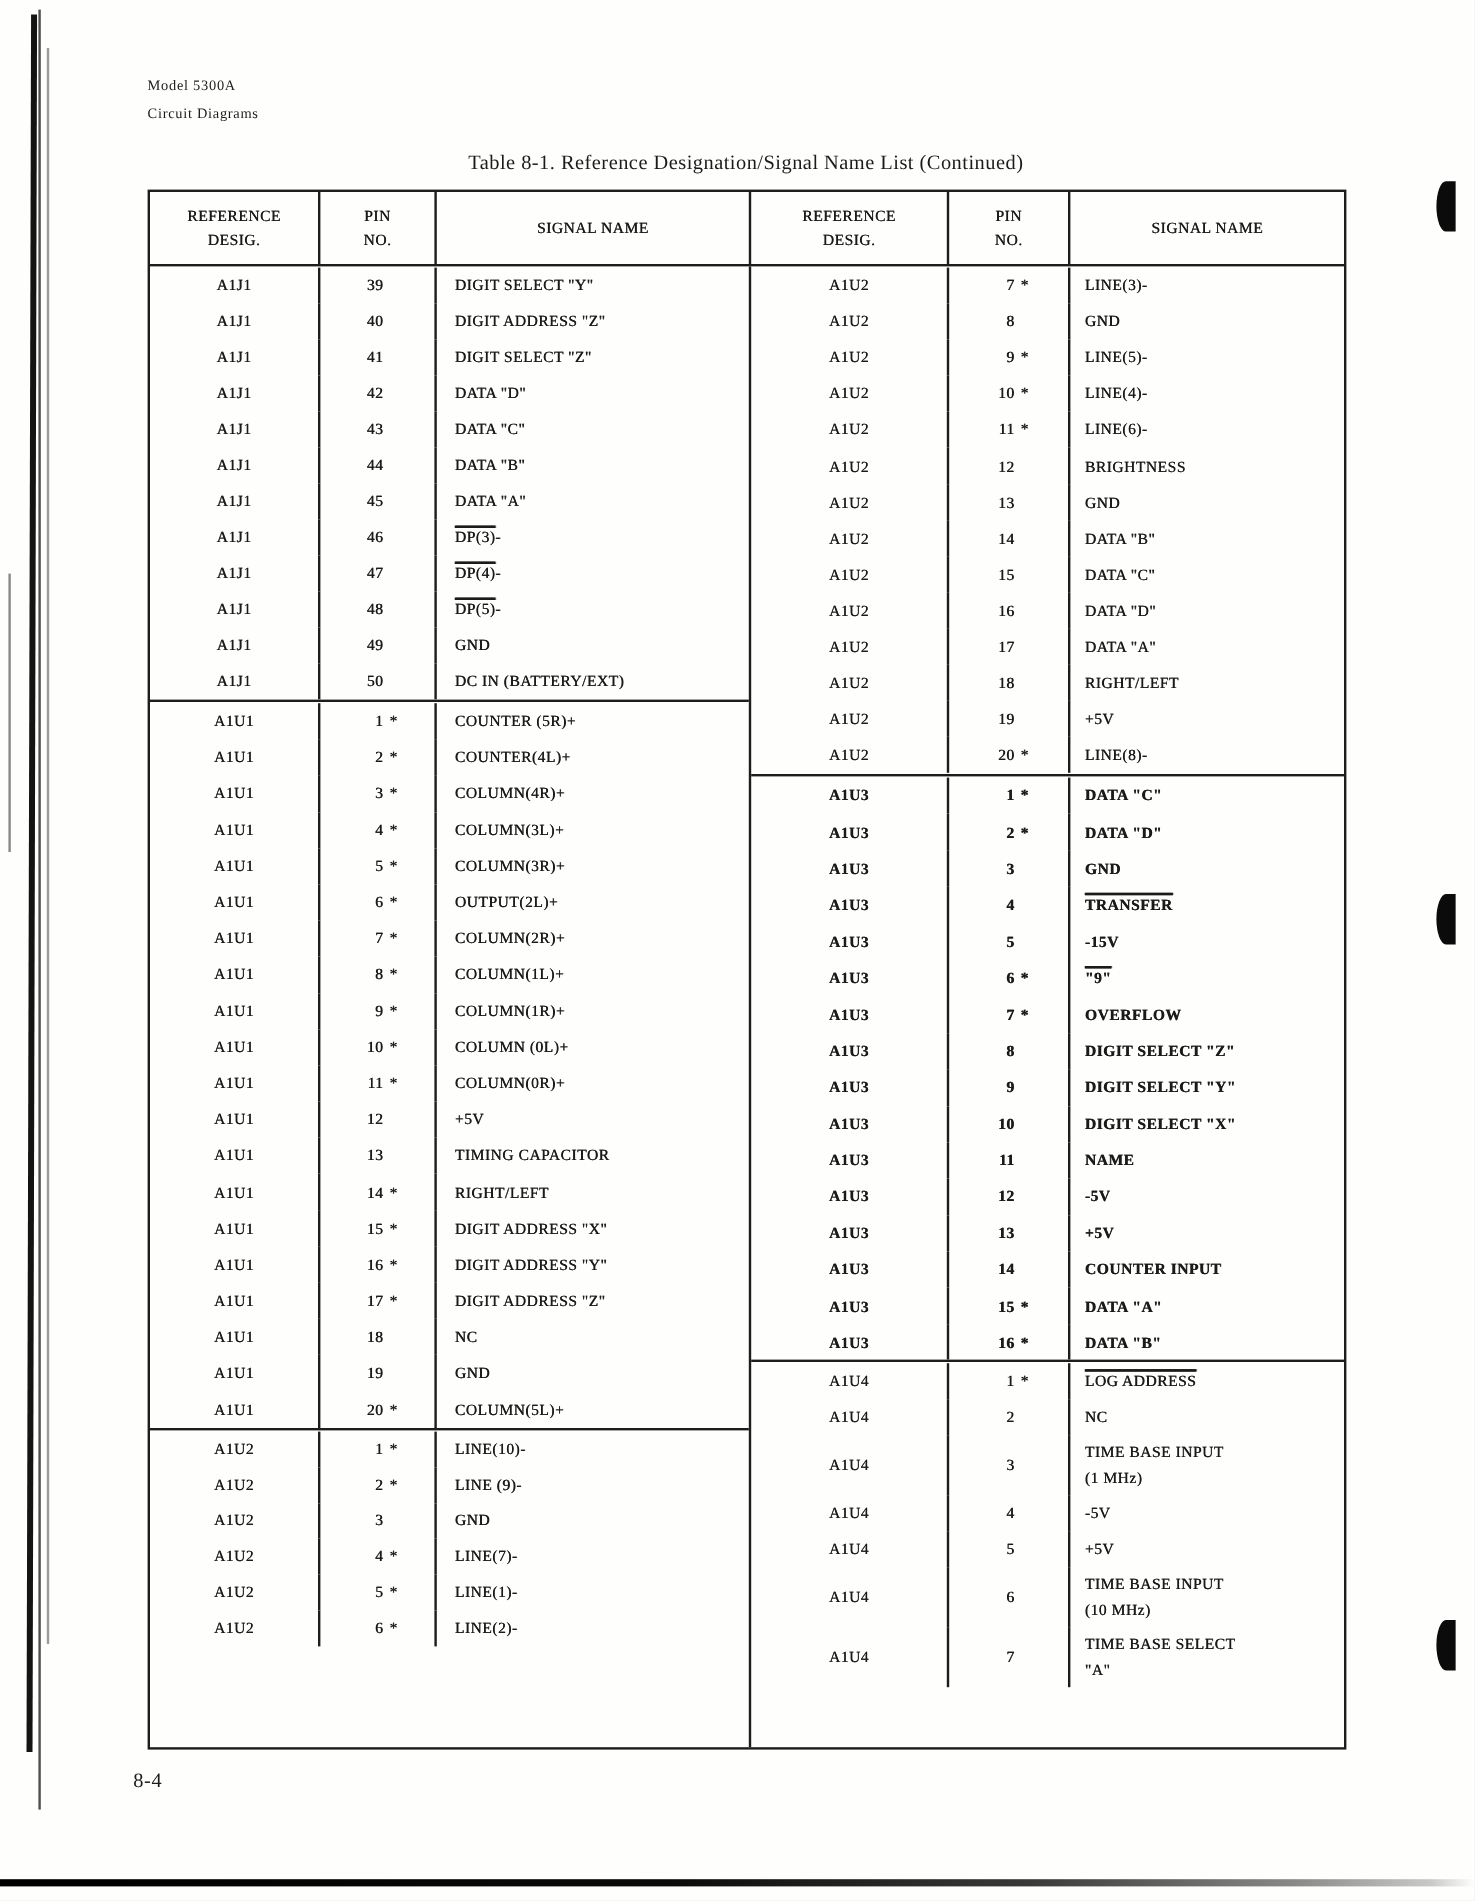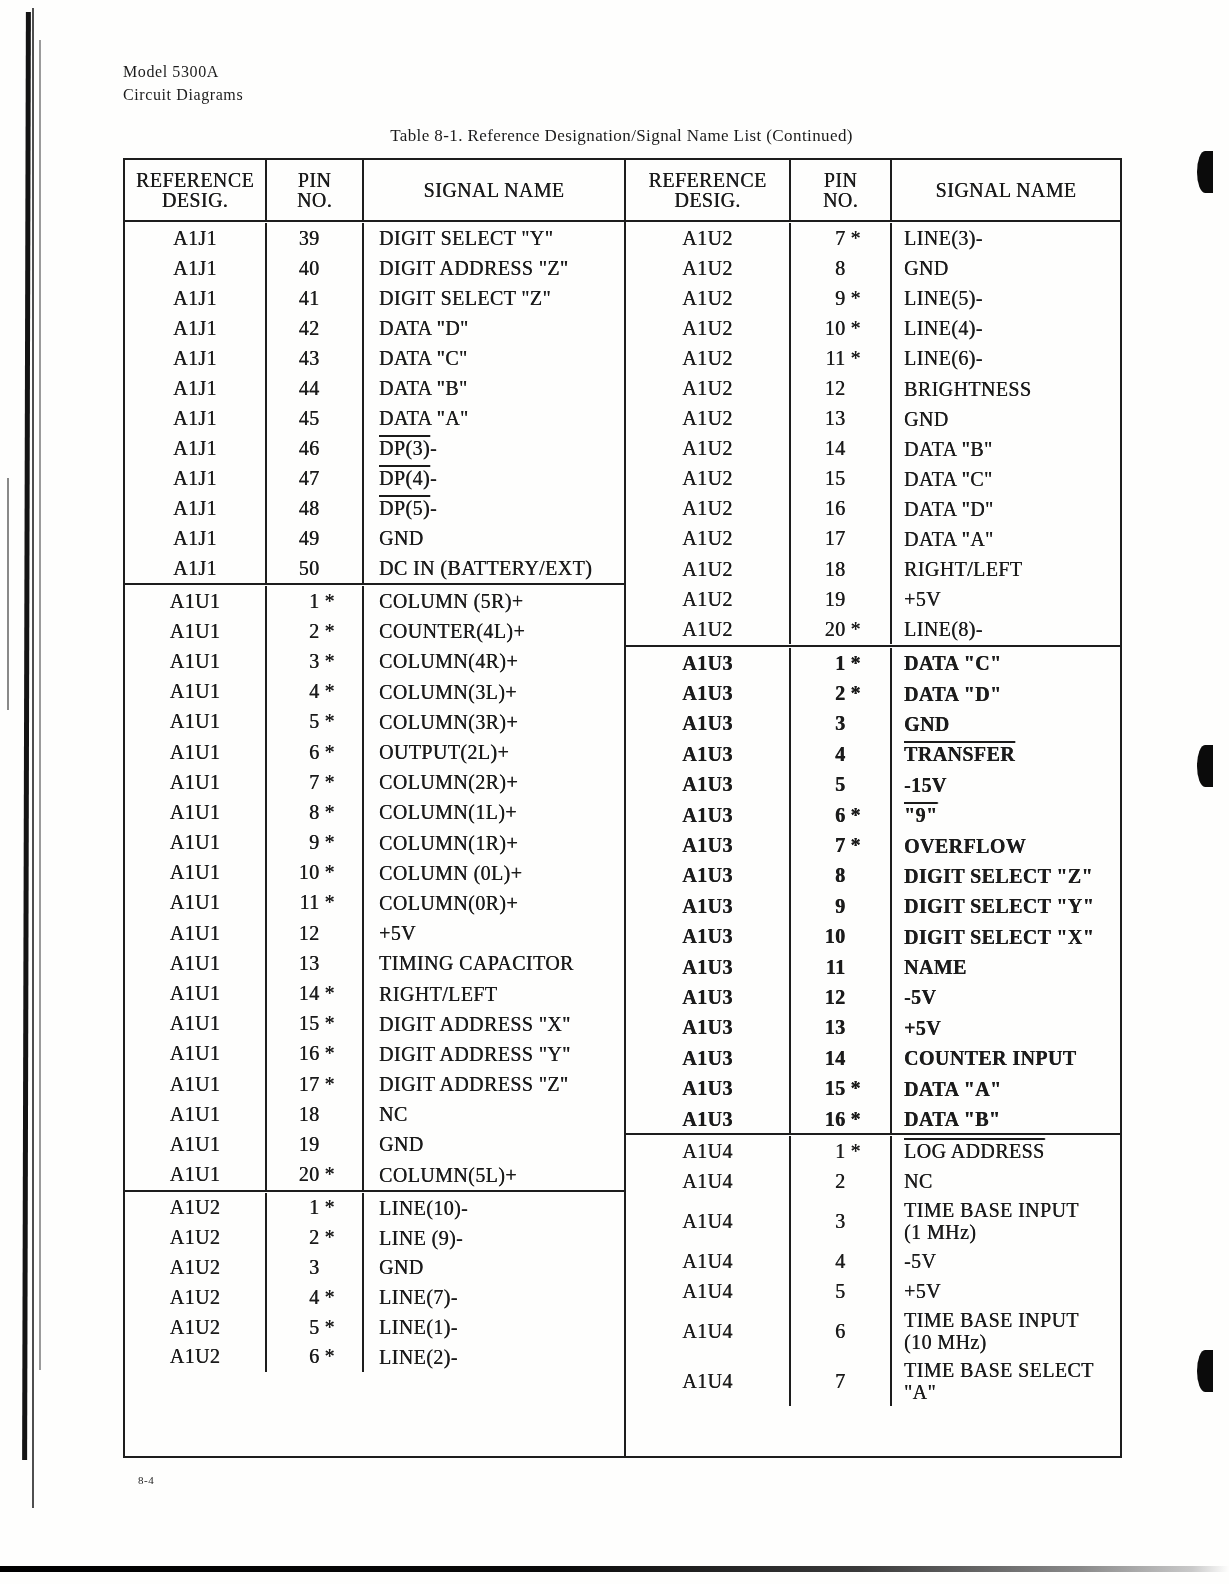--- a/index.html
+++ b/index.html
@@ -16,27 +16,27 @@
   .binding-strip { position:absolute; background:#141414; }
   .strip-a { left:24px; top:12px; width:5px; height:1448px; transform:rotate(.15deg); }
   .strip-b { left:32px; top:8px;  width:2px; height:1500px; opacity:.75; }
   .strip-c { left:39px; top:40px; width:2px; height:1330px; opacity:.42; }
   .strip-d { left:7px;  top:478px; width:2px; height:232px; opacity:.5; }
   .punch-mark { position:absolute; left:1197px; width:16px; height:42px; background:#0b0b0b;
                 border-radius:50% 0 0 50% / 50% 0 0 50%; }
   .bottom-scan-bar { position:absolute; left:0; top:1566px; width:1229px; height:6px;
     background:linear-gradient(to right,#000 0%,#0a0a0a 45%,#3a3a3a 70%,#8a8a8a 88%,#c9c9c9 97%,rgba(200,200,200,0) 100%); }
   
-  .doc-header { position:absolute; left:123px; top:60px; font-size:16px; line-height:23px; letter-spacing:.6px; }
+  .doc-header { position:absolute; left:123px; top:60px; font-size:12px; line-height:23px; letter-spacing:.6px; }
   .table-title { position:absolute; left:123px; top:126px; width:997px; text-align:center;
     font-size:17px; letter-spacing:.4px; }
   
   .doc-table { position:absolute; left:123px; top:158px; width:999px; height:1300px;
     border:2px solid #1d1d1d; display:flex; flex-direction:column;
-    font-size:20px; letter-spacing:.4px; text-shadow:.3px 0 0 currentColor; }
+    font-size:13px; letter-spacing:.4px; text-shadow:.3px 0 0 currentColor; }
   .thead { display:flex; height:62px; border-bottom:2px solid #1d1d1d; flex:0 0 auto; }
   .tbody { display:flex; flex:1 1 auto; }
   .foot-row { flex:0 0 auto; height:47px; border-top:2px solid #1d1d1d;
     display:flex; align-items:center; padding-left:37px; }
   .half { display:flex; flex-direction:column; }
   .half-l { width:499px; }
   .half-r { width:496px; border-left:2px solid #1d1d1d; }
   .hrow { display:flex; height:100%; }
   .hcell { display:flex; flex-direction:column; align-items:center; justify-content:center;
     line-height:20px; text-align:center; }
@@ -52,21 +52,21 @@
   .cell-ref { justify-content:center; }
   .cell-pin { justify-content:center; }
   .pin-num { display:inline-block; width:28px; text-align:right; }
   .pin-star { display:inline-block; width:18px; text-align:left; padding-left:5px; }
   .cell-sig { flex-direction:column; align-items:flex-start; justify-content:center; line-height:22px; }
   .col-l .cell-ref { width:140px;font-family:Liberation Serif, serif; } .col-l .cell-pin { width:97px; } .col-l .cell-sig { flex:1; padding-left:15px; }
   .col-r .cell-ref { width:163px; } .col-r .cell-pin { width:101px; } .col-r .cell-sig { flex:1; padding-left:12px; }
   .col .cell-pin, .col .cell-sig { border-left:2px solid #1d1d1d; }
   .ovl { text-decoration:overline; text-decoration-thickness:1.5px; }
   .sig-line { display:block; }
-  .page-number { position:absolute; left:138px; top:1474px; font-size:11px; letter-spacing:.5px; }
+  .page-number { position:absolute; left:111px; top:1474px; font-size:17px; letter-spacing:.5px; }
 </style>
 </head>
 <body>
 
 <div class="page">
 
   <div class="binding-strip strip-a"></div>
   <div class="binding-strip strip-b"></div>
   <div class="binding-strip strip-c"></div>
   <div class="binding-strip strip-d"></div>
@@ -241,21 +241,21 @@
             </div>
           </div>
           <div class="section bt" style="height: 607px;">
             <div class="row" style="height: 30.2px;">
               <div class="cell cell-ref">A1U1</div>
               <div class="cell cell-pin">
                 <span class="pin-num">1</span>
                 <span class="pin-star">*</span>
               </div>
               <div class="cell cell-sig">
-                <span class="sig-line">COLUMN (5R)+</span>
+                <span class="sig-line">COUNTER (5R)+</span>
               </div>
             </div>
             <div class="row" style="height: 30.2px;">
               <div class="cell cell-ref">A1U1</div>
               <div class="cell cell-pin">
                 <span class="pin-num">2</span>
                 <span class="pin-star">*</span>
               </div>
               <div class="cell cell-sig">
                 <span class="sig-line">COUNTER(4L)+</span>

